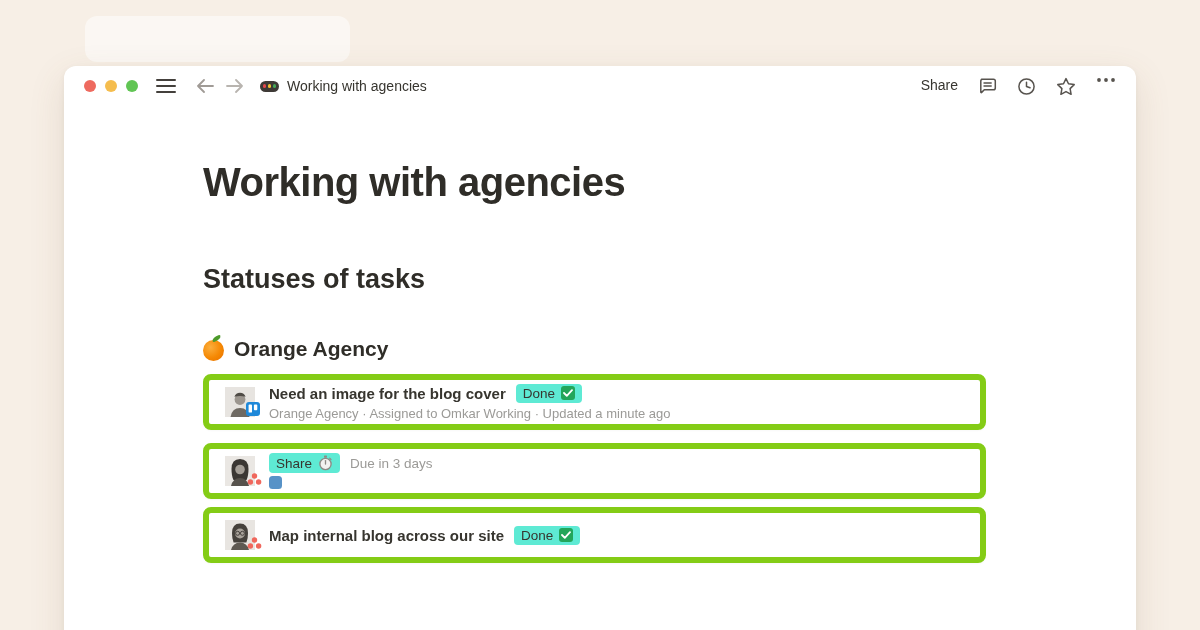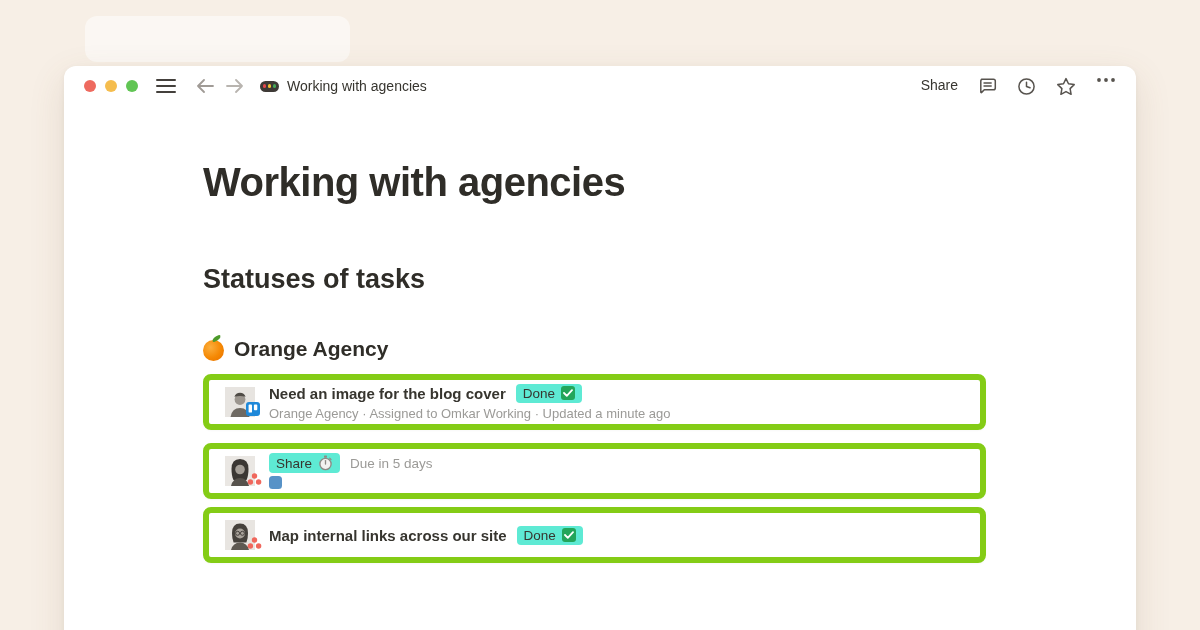--- a/index.html
+++ b/index.html
@@ -217,21 +217,21 @@
           <span>Share</span>
           <span class="status-stopwatch">
                       <svg width="15" height="16" viewBox="0 0 15 16">
                         <rect x="6" y="0.5" width="3" height="2.2" rx="0.6" fill="#8E8B86"></rect>
                         <line x1="11.7" y1="3.2" x2="13" y2="4.5" stroke="#8E8B86" stroke-width="1.2" stroke-linecap="round"></line>
                         <circle cx="7.5" cy="9" r="5.6" fill="#F3F2F0" stroke="#8E8B86" stroke-width="1.4"></circle>
                         <path d="M7.5 9 V5.6" stroke="#8E8B86" stroke-width="1.3" stroke-linecap="round"></path>
                       </svg>
                     </span>
         </span>
-        <span class="due-text">Due in 5 days</span>
+        <span class="due-text">Due in 3 days</span>
       </div>
       <div class="task-meta">
         <span class="tag-chip"></span>
       </div>
     </div>
   </div>
 
   <div class="task-card">
     <div class="avatar-wrap">
       <span class="avatar"><svg width="30" height="30" viewBox="0 0 30 30">
@@ -244,21 +244,21 @@
                     <path d="M6 30 q2 -7.5 9 -7.5 q7 0 9 7.5 z" fill="#5E5952"></path>
                   </svg></span>
       <span class="avatar-badge asana"><svg width="15" height="14" viewBox="0 0 15 14">
                     <circle cx="7.5" cy="4" r="2.7" fill="#F0675C"></circle>
                     <circle cx="3.4" cy="10" r="2.7" fill="#F0675C"></circle>
                     <circle cx="11.6" cy="10" r="2.7" fill="#F0675C"></circle>
                   </svg></span>
     </div>
     <div class="task-text">
       <div class="task-top">
-        <span class="task-title">Map internal links across our site</span>
+        <span class="task-title">Map internal blog across our site</span>
         <span class="status-badge">
           <span>Done</span>
           <span class="status-check">
                       <svg width="10" height="8" viewBox="0 0 10 8">
                         <path d="M1 4 L3.8 6.8 L9 1.2" fill="none" stroke="#fff" stroke-width="1.8" stroke-linecap="round" stroke-linejoin="round"></path>
                       </svg>
                     </span>
         </span>
 
       </div>

